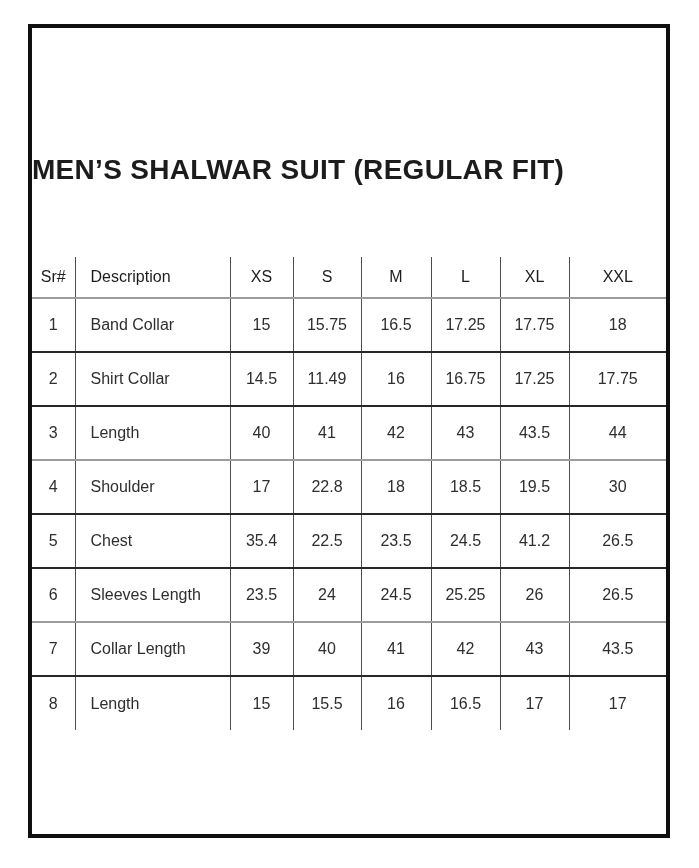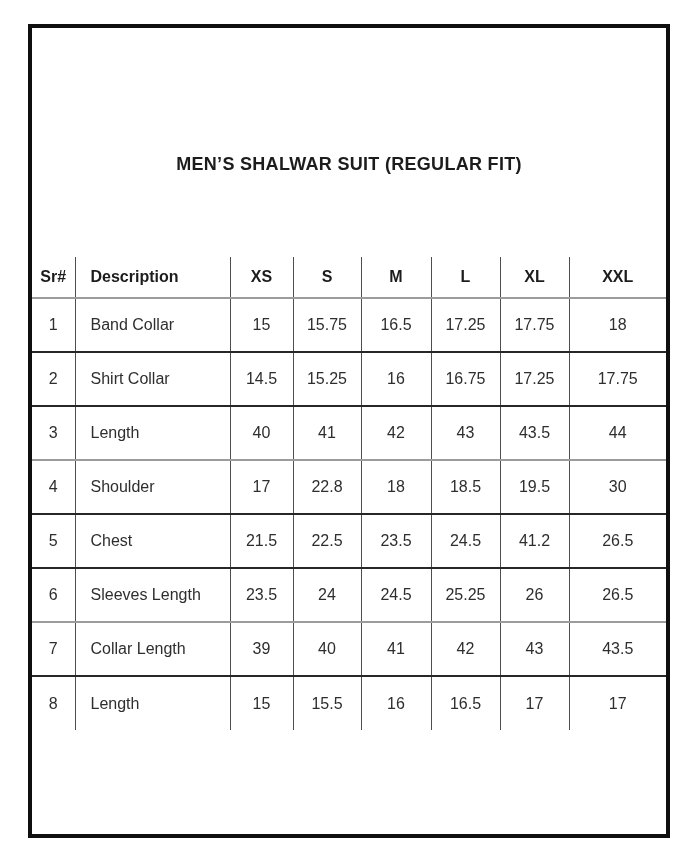--- a/index.html
+++ b/index.html
@@ -32,22 +32,22 @@
     height: 814px;
     border: 4px solid var(--frame-border);
     background: var(--page-bg);
   }
   .title {
     position: absolute;
     top: 126px;
     left: 0;
     width: 100%;
     margin: 0;
-    text-align: center;
-    font-size: 18px;
+    text-align: left;
+    font-size: 28px;
     font-weight: 700;
     letter-spacing: 0.3px;
     color: var(--text-heading);
     white-space: nowrap;
   }
   table.size-table {
     position: absolute;
     top: 229px;
     left: 0;
     width: 634px;
@@ -64,21 +64,21 @@
     padding: 0;
     overflow: hidden;
     white-space: nowrap;
   }
   .size-table th:last-child,
   .size-table td:last-child {
     border-right: none;
   }
   .size-table thead th {
     height: 41px;
-    font-weight: 700;
+    font-weight: 400;
     color: var(--text-heading);
     border-bottom: 2px solid var(--line-gray);
   }
   .size-table tbody td {
     height: 54px;
     border-bottom: 2px solid var(--line-dark);
   }
   .size-table tbody tr:nth-child(3) td,
   .size-table tbody tr:nth-child(6) td {
     border-bottom-color: var(--line-gray);
@@ -128,21 +128,21 @@
           <td>15.75</td>
           <td>16.5</td>
           <td>17.25</td>
           <td>17.75</td>
           <td>18</td>
         </tr>
         <tr>
           <td>2</td>
           <td class="col-description">Shirt Collar</td>
           <td>14.5</td>
-          <td>15.25</td>
+          <td>11.49</td>
           <td>16</td>
           <td>16.75</td>
           <td>17.25</td>
           <td>17.75</td>
         </tr>
         <tr>
           <td>3</td>
           <td class="col-description">Length</td>
           <td>40</td>
           <td>41</td>
@@ -157,21 +157,21 @@
           <td>17</td>
           <td>22.8</td>
           <td>18</td>
           <td>18.5</td>
           <td>19.5</td>
           <td>30</td>
         </tr>
         <tr>
           <td>5</td>
           <td class="col-description">Chest</td>
-          <td>21.5</td>
+          <td>35.4</td>
           <td>22.5</td>
           <td>23.5</td>
           <td>24.5</td>
           <td>41.2</td>
           <td>26.5</td>
         </tr>
         <tr>
           <td>6</td>
           <td class="col-description">Sleeves Length</td>
           <td>23.5</td>

